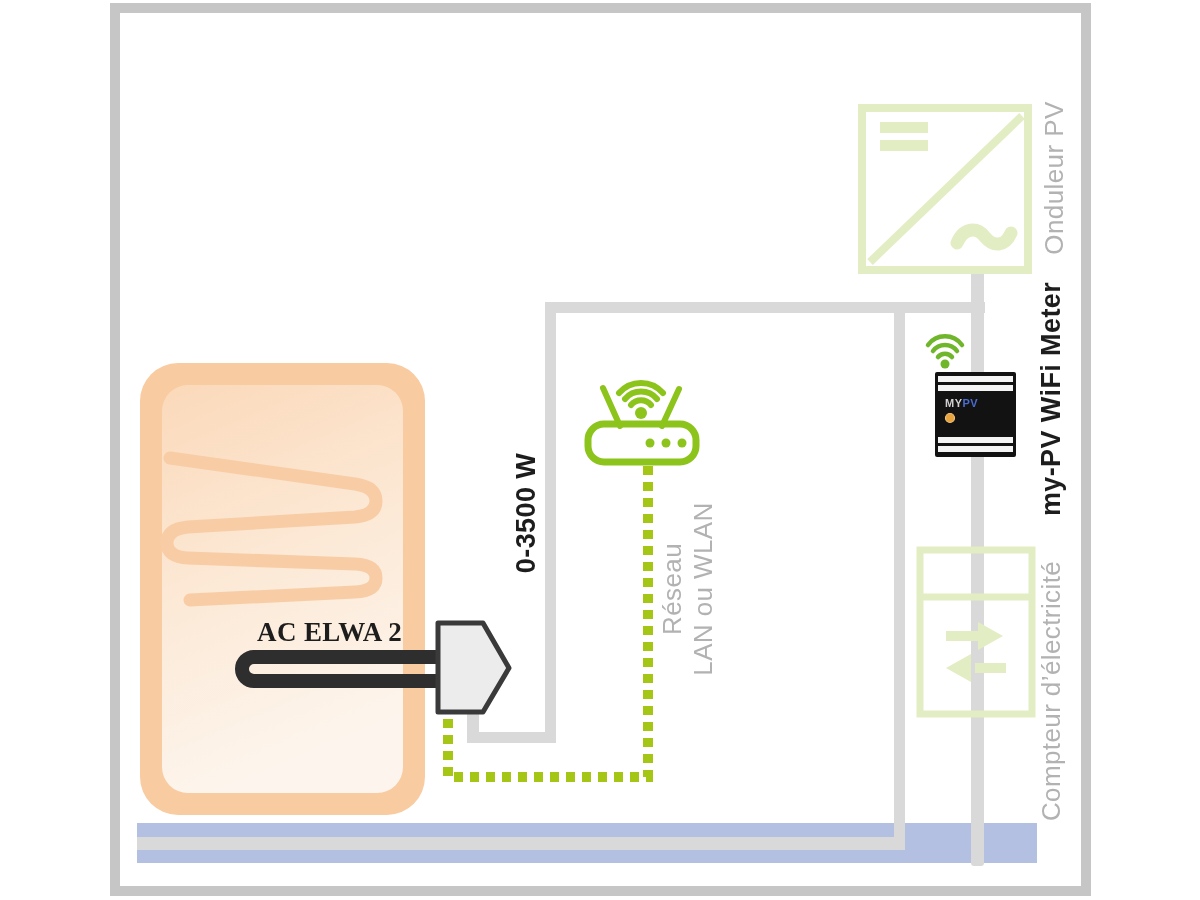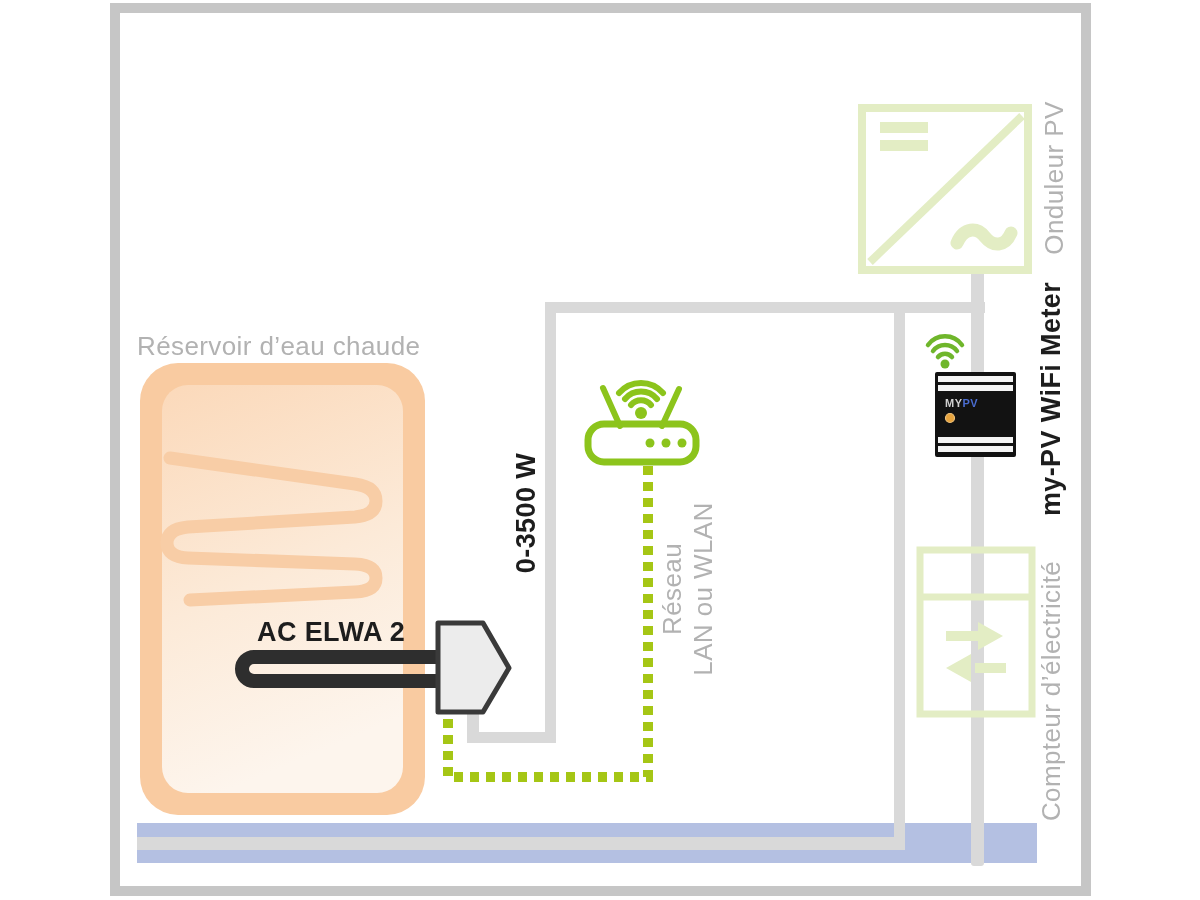--- a/index.html
+++ b/index.html
@@ -105,23 +105,22 @@
       <rect x="935" y="372" width="81" height="85" rx="2" fill="var(--device_black)"></rect>
       <rect x="938" y="376" width="75" height="6" fill="var(--device_stripe)"></rect>
       <rect x="938" y="385" width="75" height="6" fill="var(--device_stripe)"></rect>
       <rect x="938" y="437" width="75" height="6" fill="var(--device_stripe)"></rect>
       <rect x="938" y="446" width="75" height="6" fill="var(--device_stripe)"></rect>
       <text x="945" y="407" font-size="11" font-weight="bold" letter-spacing="0.5"><tspan fill="var(--logo_gray)">MY</tspan><tspan fill="var(--logo_blue)">PV</tspan></text>
       <circle cx="950" cy="418" r="4.5" fill="var(--led_orange)" stroke="#eec27c" stroke-width="1.2"></circle>
     </g>
   </svg>
 
-  <div class="label gray-text" style="left:137px;top:331px;">Réservoir d’eau chaude</div>
 
-  <div class="label black-text" style="left:257px;top:617px;">AC ELWA 2</div>
+  <div class="label black-text" style="left:257px;top:617px;font-family:Liberation Serif, serif;">AC ELWA 2</div>
 
   <div class="vlabel black-text" style="left:526px;top:513px;">0-3500 W</div>
 
   <div class="vlabel gray-text center" style="left:688px;top:589px;">
     <div>Réseau</div>
     <div>LAN ou WLAN</div>
   </div>
 
   <div class="vlabel gray-text" style="left:1054px;top:178px;">Onduleur PV</div>
 

